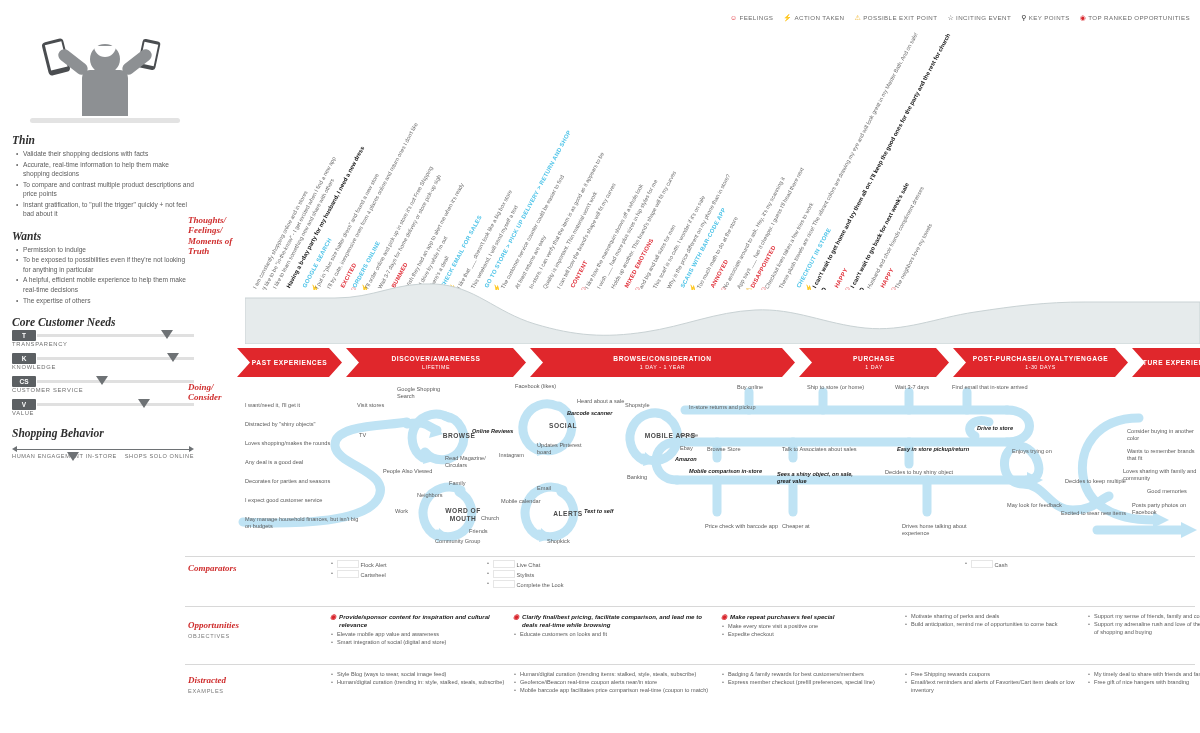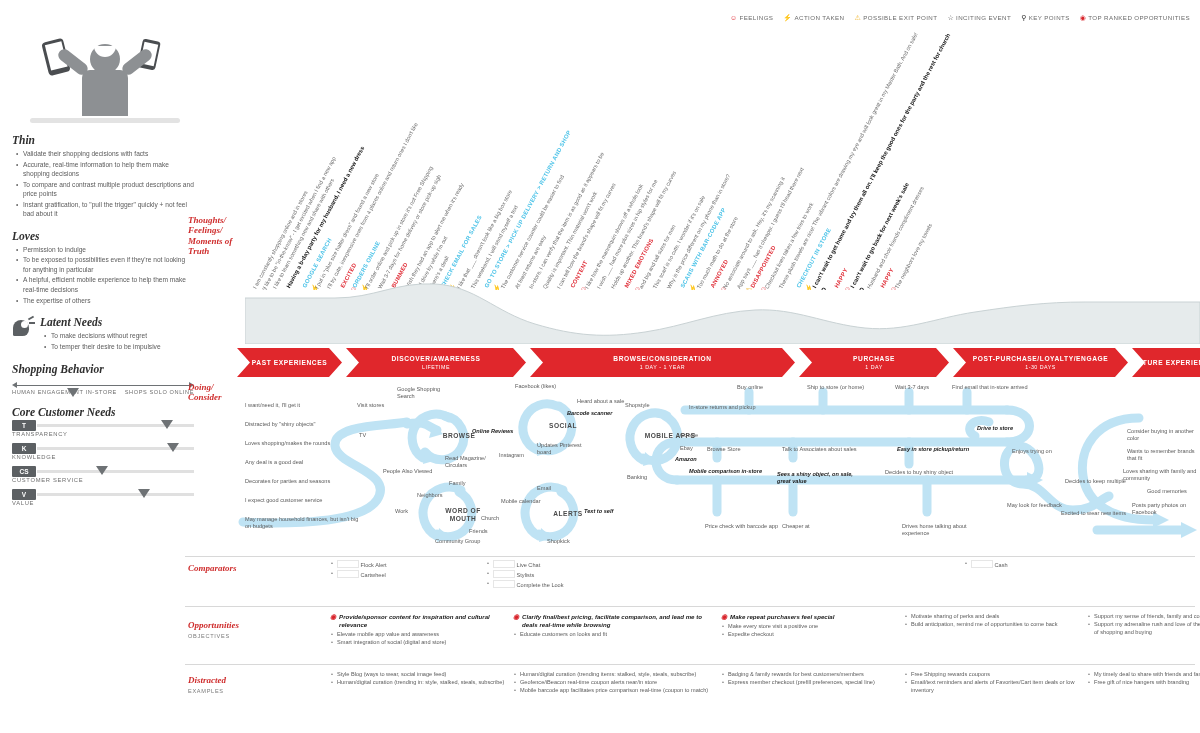--- a/index.html
+++ b/index.html
@@ -156,57 +156,29 @@
         <div class="sec">
           <div class="sec-h">Thin</div>
           <ul class="bl">
             <li>Validate their shopping decisions with facts</li>
             <li>Accurate, real-time information to help them make shopping decisions</li>
             <li>To compare and contrast multiple product descriptions and price points</li>
             <li>Instant gratification, to "pull the trigger" quickly + not feel bad about it</li>
           </ul>
         </div>
         <div class="sec">
-          <div class="sec-h">Loves</div>
+          <div class="sec-h">Wants</div>
           <ul class="bl">
             <li>Permission to indulge</li>
             <li>To be exposed to possibilities even if they're not looking for anything in particular</li>
             <li>A helpful, efficient mobile experience to help them make real-time decisions</li>
             <li>The expertise of others</li>
           </ul>
         </div>
-        <div class="sec">
-          <div class="latent-wrap">
-            <div class="bulb">
-              <div class="hd"></div>
-              <div class="bb"></div>
-              <div class="ry"></div>
-              <div class="ry2"></div>
-            </div>
-            <div style="flex:1">
-              <div class="sec-h">Latent Needs</div>
-              <ul class="bl">
-                <li>To make decisions without regret</li>
-                <li>To temper their desire to be impulsive</li>
-              </ul>
-            </div>
-          </div>
-        </div>
-      </div>
-    <div class="sec">
-      <div class="sec-h">Shopping Behavior</div>
-      <div class="behav">
-        <div class="behav-line"></div>
-        <div class="behav-mark" id="behav-mark" style="left: 30%;"></div>
-        <div class="behav-labels">
-          <div>HUMAN ENGAGEMENT IN-STORE</div>
-          <div>SHOPS SOLO ONLINE</div>
-        </div>
-      </div>
-    </div>
+      </div>
     <div class="sec">
       <div class="sec-h">Core Customer Needs</div>
       <div id="core-needs">
           <div class="need-row">
             <div class="need-bar">
               <div class="need-tag">T</div>
               <div class="need-line"></div>
               <div class="need-marker" style="left:calc(24px + 88% * 0.78);"></div>
             </div>
             <div class="need-label">TRANSPARENCY</div>
@@ -229,20 +201,31 @@
           </div>
           <div class="need-row">
             <div class="need-bar">
               <div class="need-tag">V</div>
               <div class="need-line"></div>
               <div class="need-marker" style="left:calc(24px + 72% * 0.78);"></div>
             </div>
             <div class="need-label">VALUE</div>
           </div>
         </div>
+    </div>
+    <div class="sec">
+      <div class="sec-h">Shopping Behavior</div>
+      <div class="behav">
+        <div class="behav-line"></div>
+        <div class="behav-mark" id="behav-mark" style="left: 30%;"></div>
+        <div class="behav-labels">
+          <div>HUMAN ENGAGEMENT IN-STORE</div>
+          <div>SHOPS SOLO ONLINE</div>
+        </div>
+      </div>
     </div>
   </div>
 
   <div class="rowlabel" style="left:188px;top:215px;width:48px;">
     <span>Thoughts/ Feelings/ Moments of Truth</span>
   </div>
   <div class="rowlabel" style="left:188px;top:382px;width:48px;">
     <span>Doing/ Consider</span>
   </div>
   <div class="rowlabel" style="left:188px;top:563px;">

